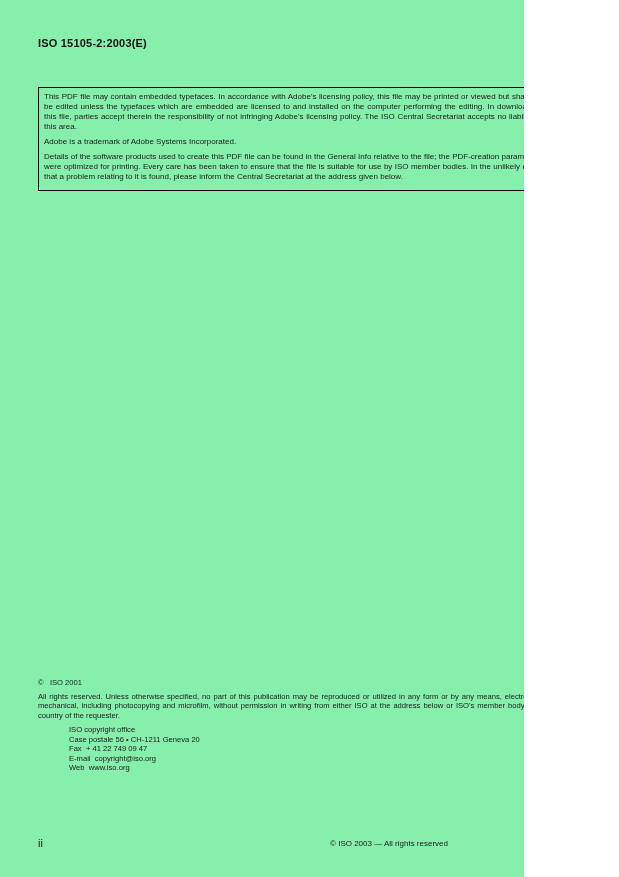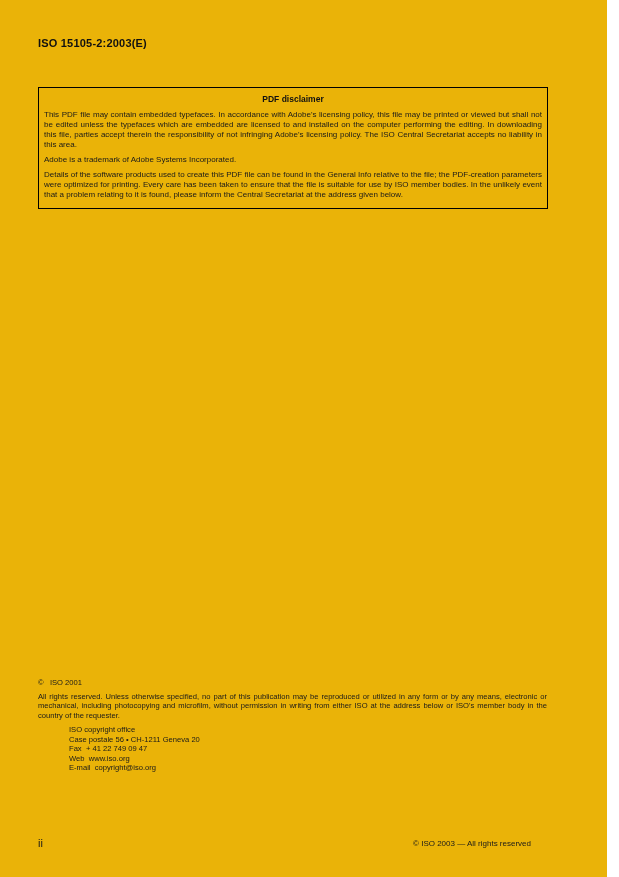--- a/index.html
+++ b/index.html
@@ -1,21 +1,21 @@
 <!DOCTYPE html>
 <html><head>
 <meta charset="utf-8">
 <style>
   * { box-sizing: border-box; }
   html, body { margin: 0; padding: 0; background: #ffffff; }
   .page {
     position: relative;
-    width: 607px;
+    width: 524px;
     height: 877px;
-    background: #eab308;
+    background: #86efac;
     font-family: "Liberation Sans", sans-serif;
     color: #1a1a1a;
     overflow: hidden;
   }
   .doc-header {
     position: absolute;
     left: 38px;
     top: 37px;
     font-size: 11px;
     font-weight: bold;
@@ -81,34 +81,33 @@
   }
 </style>
 </head>
 <body>
 
 <div class="page">
 
   <div class="doc-header">ISO 15105-2:2003(E)</div>
 
   <div class="disclaimer-box">
-    <div class="disclaimer-title">PDF disclaimer</div>
     <p>This PDF file may contain embedded typefaces. In accordance with Adobe's licensing policy, this file may be printed or viewed but shall not be edited unless the typefaces which are embedded are licensed to and installed on the computer performing the editing. In downloading this file, parties accept therein the responsibility of not infringing Adobe's licensing policy. The ISO Central Secretariat accepts no liability in this area.</p>
     <p>Adobe is a trademark of Adobe Systems Incorporated.</p>
     <p>Details of the software products used to create this PDF file can be found in the General Info relative to the file; the PDF-creation parameters were optimized for printing. Every care has been taken to ensure that the file is suitable for use by ISO member bodies. In the unlikely event that a problem relating to it is found, please inform the Central Secretariat at the address given below.</p>
   </div>
 
   <div class="copyright-block">
     <div class="copyright-notice">©   ISO 2001</div>
     <div class="copyright-rights">All rights reserved. Unless otherwise specified, no part of this publication may be reproduced or utilized in any form or by any means, electronic or mechanical, including photocopying and microfilm, without permission in writing from either ISO at the address below or ISO's member body in the country of the requester.</div>
     <div class="address-block">
       <div class="address-line">ISO copyright office</div>
       <div class="address-line">Case postale 56 • CH-1211 Geneva 20</div>
       <div class="address-line">Fax  + 41 22 749 09 47</div>
+      <div class="address-line">E-mail  copyright@iso.org</div>
       <div class="address-line">Web  www.iso.org</div>
-      <div class="address-line">E-mail  copyright@iso.org</div>
     </div>
   </div>
 
   <div class="footer-page-number">ii</div>
   <div class="footer-rights">© ISO 2003 — All rights reserved</div>
 
 </div>
 
 </body></html>

